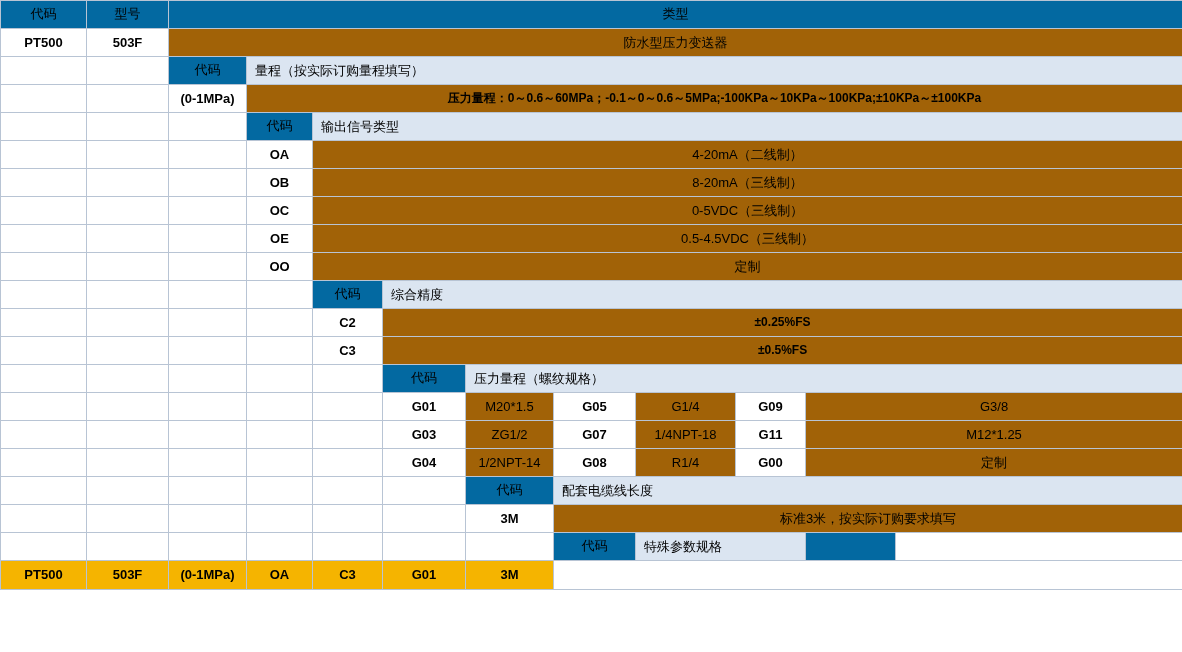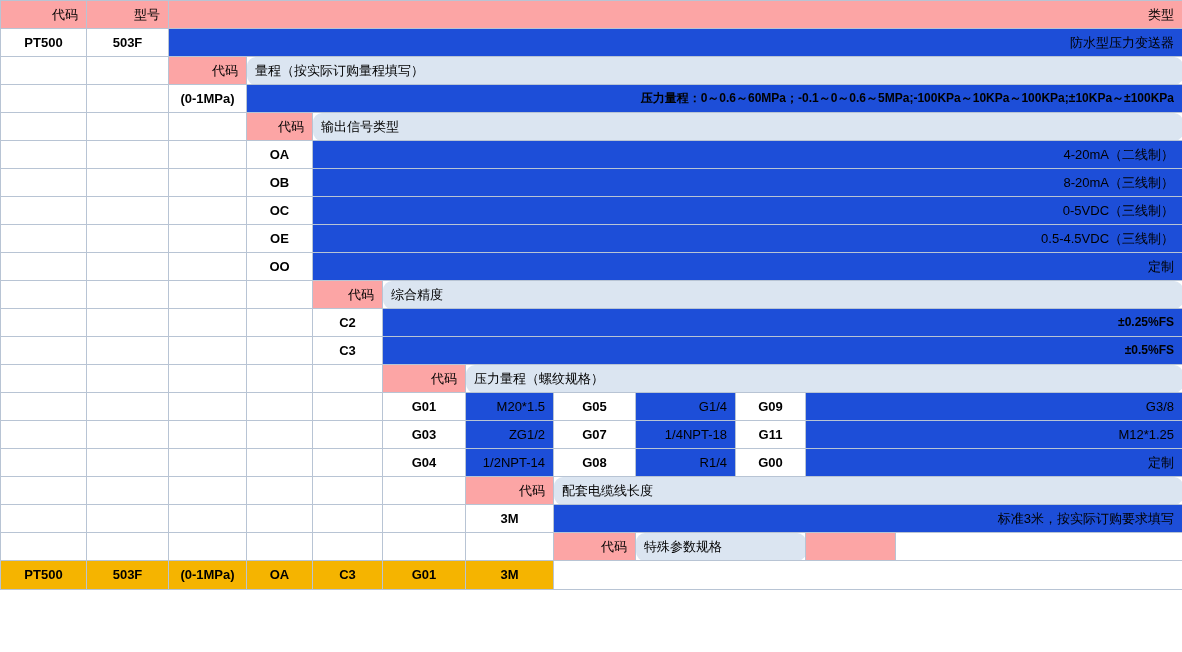--- a/index.html
+++ b/index.html
@@ -23,36 +23,36 @@
   table.spec td {
     border: 1px solid #b8c4d4;
     padding: 0 8px;
     height: 27px;
     line-height: 27px;
     vertical-align: middle;
     white-space: nowrap;
     overflow: hidden;
   }
   td.hdr {
-    background: #fca5a5;
-    text-align: right;
+    background: #0369a1;
+    text-align: center;
+    font-family: Liberation Mono, monospace;
   }
   td.hdr-left {
     background: #dbe5f1;
     text-align: left;
-    border-radius: 9px;
   }
   td.code {
     text-align: center;
     font-weight: bold;
     background: #ffffff;
   }
   td.val {
-    text-align: right;
-    background: #1d4ed8;
+    text-align: center;
+    background: #a16207;
   }
   td.nb {
     border: none;
     background: #ffffff;
   }
   td.nb-right {
     border: none;
     border-right: 1px solid #b8c4d4;
     background: #ffffff;
   }

